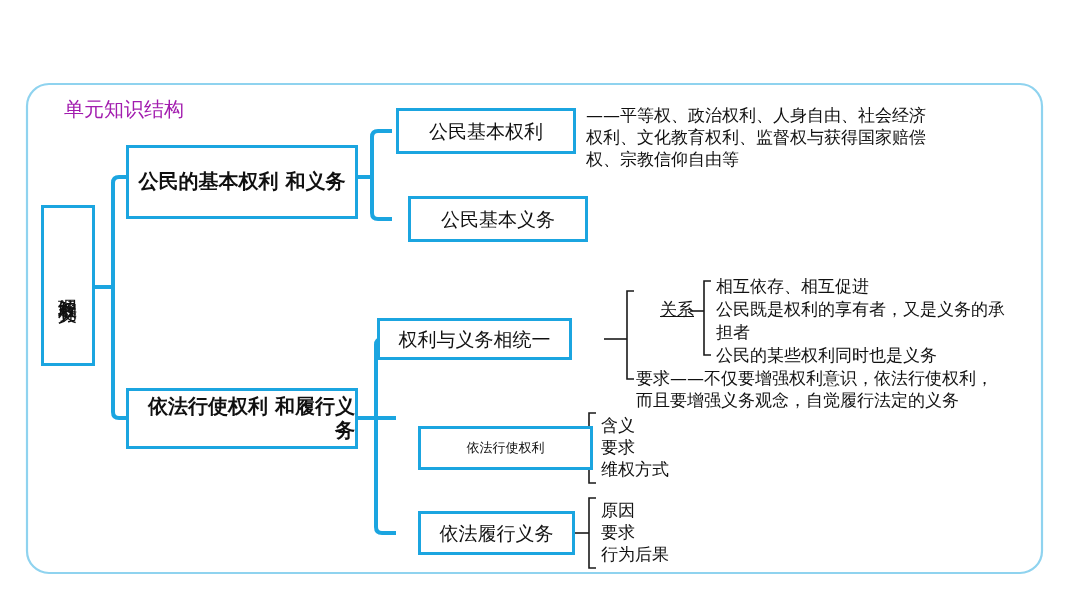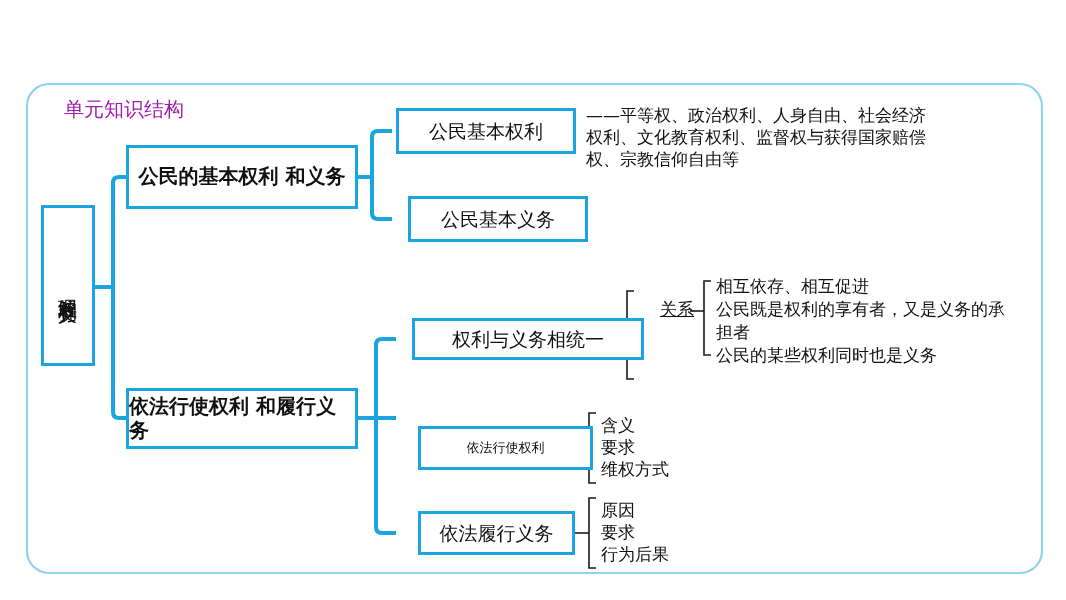--- a/index.html
+++ b/index.html
@@ -25,21 +25,21 @@
     height: 600px;
   }
   .node {
     position: absolute;
     box-sizing: border-box;
     border: 3px solid #1BA5E0;
     background: #ffffff;
     display: flex;
     align-items: center;
     justify-content: center;
-    text-align: left;
+    text-align: right;
     color: #101010;
     line-height: 1.18;
     z-index: 4;
   }
   .node.root {
     writing-mode: vertical-rl;
     text-orientation: upright;
     letter-spacing: 1px;
     line-height: 1.0;
     padding-top: 2px;
@@ -108,42 +108,44 @@
     <g stroke="#1a1a1a" stroke-width="1.6" fill="none">
       <path d="M575,533 L589,533"></path>
       <path d="M596,498 L589,498 L589,568 L596,568"></path>
     </g>
   </svg>
 
   <div class="title" style="left:64px; top:96px; font-size:20px;">单元知识结构</div>
 
   <div class="node root" style="left:41px; top:205px; width:54px; height:161px; font-size:19px;">理解权利义务</div>
 
-  <div class="node" style="left:126px; top:145px; width:232px; height:64px; font-size:20px; font-weight:bold;">公民的基本权利
+  <div class="node" style="left:126px; top:145px; width:232px; height:74px; font-size:20px; font-weight:bold;">公民的基本权利
 和义务</div>
 
   <div class="node" style="left:126px; top:388px; width:232px; height:61px; font-size:20px; font-weight:bold;">依法行使权利
 和履行义务</div>
 
   <div class="node" style="left:396px; top:108px; width:180px; height:46px; font-size:19px;">公民基本权利</div>
   <div class="txt" style="left:586px; top:104px; width:400px; font-size:17px;">——平等权、政治权利、人身自由、社会经济
 权利、文化教育权利、监督权与获得国家赔偿
 权、宗教信仰自由等</div>
 
   <div class="node" style="left:408px; top:196px; width:180px; height:46px; font-size:19px;">公民基本义务</div>
 
-  <div class="node" style="left:412px; top:318px; width:232px; height:42px; font-size:19px;">权利与义务相统一</div>
+  <div class="node" style="left:377px; top:318px; width:195px; height:42px; font-size:19px;">权利与义务相统一</div>
 
   <div class="leaf" style="left:660px; top:298px; font-size:17px;text-decoration:underline;">关系</div>
 
   <div class="leaf" style="left:716px; top:275px; font-size:17px;">相互依存、相互促进</div>
   <div class="leaf" style="left:716px; top:298px; font-size:17px;">公民既是权利的享有者，又是义务的承</div>
   <div class="leaf" style="left:716px; top:321px; font-size:17px;">担者</div>
   <div class="leaf" style="left:716px; top:344px; font-size:17px;">公民的某些权利同时也是义务</div>
 
+  <div class="txt" style="left:636px; top:367px; width:420px; font-size:17px;">要求——不仅要增强权利意识，依法行使权利，
+而且要增强义务观念，自觉履行法定的义务</div>
 
   <div class="node" style="left:418px; top:426px; width:175px; height:44px; font-size:13px;">依法行使权利</div>
   <div class="leaf" style="left:601px; top:414px; font-size:17px;">含义
 要求
 维权方式</div>
 
   <div class="node" style="left:418px; top:511px; width:157px; height:44px; font-size:19px;">依法履行义务</div>
   <div class="leaf" style="left:601px; top:499px; font-size:17px;">原因
 要求
 行为后果</div>

